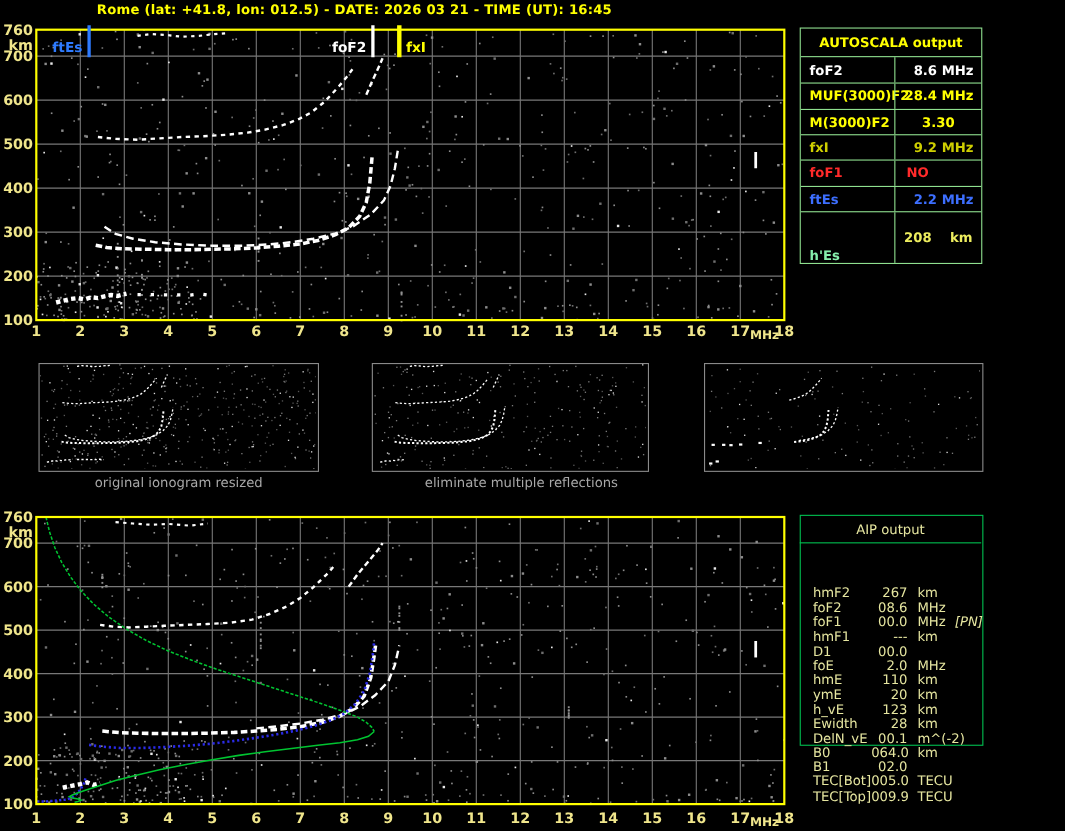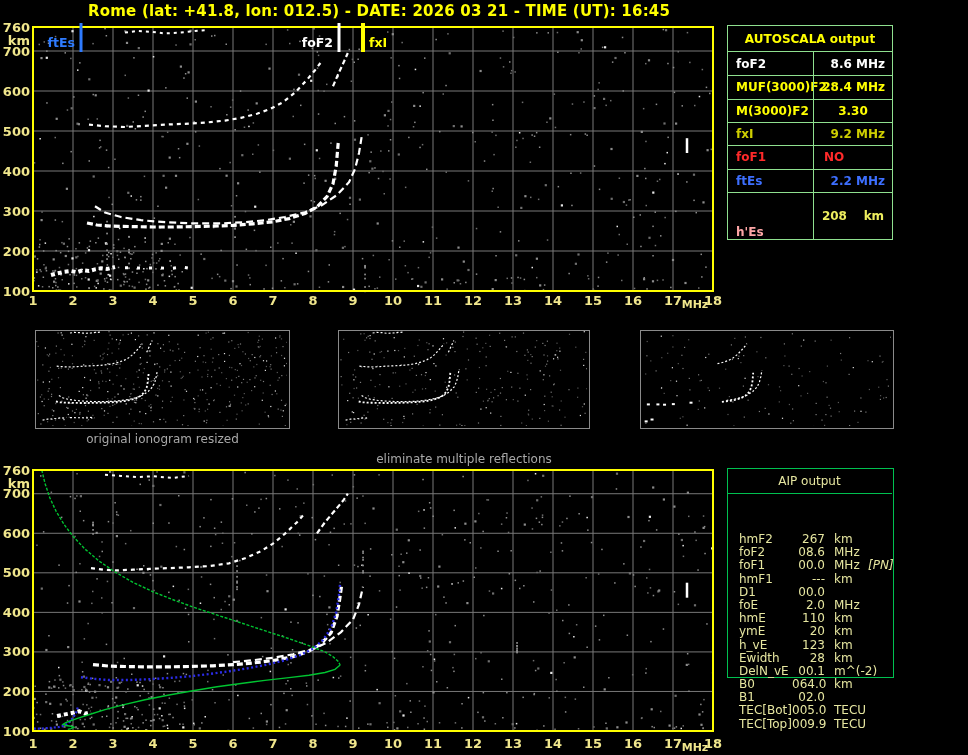--- a/index.html
+++ b/index.html
@@ -1,18 +1,18 @@
 <!DOCTYPE html>
 <html><head>
 <meta charset="utf-8">
 <style>
   html,body{margin:0;padding:0;background:#000;}
   body{width:968px;height:755px;font-family:"DejaVu Sans",sans-serif;}
   .screen{position:relative;width:968px;height:755px;background:#000;overflow:hidden;}
-  .title{position:absolute;left:88px;top:2px;color:#FFFF00;font-size:15px;font-weight:bold;letter-spacing:.2px;white-space:pre;}
+  .title{position:absolute;left:88px;top:2px;color:#FFFF00;font-size:12px;font-weight:bold;letter-spacing:.2px;white-space:pre;}
   svg.plot{position:absolute;left:0;}
   #top-plot{top:14px;}
   #bottom-plot{top:457px;}
   
   .atab{position:absolute;left:727px;top:25px;width:164px;height:213px;border:1px solid #8FE08F;
         display:grid;grid-template-rows:26px repeat(7,1fr);font-weight:bold;font-size:12px;background:#000;}
   .atab .hdr{display:flex;align-items:center;justify-content:center;color:#FFFF00;border-bottom:1px solid #8FE08F;}
   .arow{display:grid;grid-template-columns:85px 1fr;}
   .arow + .arow{border-top:1px solid #8FE08F;}
   .arow .lbl{padding-left:8px;display:flex;align-items:center;}
@@ -20,21 +20,21 @@
   .arow .val.right{justify-content:flex-end;}
   .arow .val.center{justify-content:center;}
   .arow .val.left{justify-content:flex-start;padding-left:10px;}
   
   .thumb{position:absolute;top:330px;height:97px;border:1px solid #8A8A8A;background:#000;}
   #thumb-0{left:35px;width:253px;}
   #thumb-1{left:338px;width:250px;}
   #thumb-2{left:640px;width:252px;}
   .cap{position:absolute;top:432px;color:#A8A8A8;font-size:12px;text-align:center;}
   #cap-0{left:35px;width:255px;}
-  #cap-1{left:338px;width:252px;margin-top:20px;}
+  #cap-1{left:348px;width:252px;}
   #cap-2{left:640px;width:254px;}
   
   .aipbox{position:absolute;left:727px;top:468px;width:165px;height:208px;border:1px solid #00C050;}
   .aiphdr{position:absolute;left:727px;top:468px;width:165px;height:25px;display:flex;align-items:center;justify-content:center;
           color:#E6E6A0;font-size:12px;border-bottom:1px solid #00C050;}
   .aiprows{position:absolute;left:739px;top:497px;font-size:12px;color:#E6E6A0;line-height:13.2px;}
   .aiprow{height:13.2px;white-space:nowrap;}
   .aiprow .l{display:inline-block;width:53px;}
   .aiprow .v{display:inline-block;width:33px;text-align:right;margin-top:36px;}
   .aiprow .u{display:inline-block;margin-left:9px;width:34px;}
@@ -842,21 +842,21 @@
       </div>
       <div class="arow">
         <div class="lbl" style="color: rgb(255, 42, 42);">foF1</div>
         <div class="val left" style="color: rgb(255, 42, 42);">NO</div>
       </div>
       <div class="arow">
         <div class="lbl" style="color: rgb(61, 111, 255);">ftEs</div>
         <div class="val right" style="color: rgb(61, 111, 255);">2.2 MHz</div>
       </div>
       <div class="arow">
-        <div class="lbl" style="color: #fca5a5; margin-top: 32px;">h'Es</div>
+        <div class="lbl" style="color: #86efac; margin-top: 32px;">h'Es</div>
         <div class="val center" style="color: rgb(237, 237, 94);">208    km</div>
       </div>
     </div>
 
   <div class="thumb" id="thumb-0">
     <svg id="tsvg-0" width="251" height="95">
         <rect x="168.7" y="79.4" width="1.2" height="1.2" fill="#565656"></rect>
         <rect x="12.3" y="39.6" width="1.2" height="1.2" fill="#7A7A7A"></rect>
         <rect x="18.9" y="88.5" width="1.2" height="1.2" fill="#565656"></rect>
         <rect x="166.6" y="30.4" width="1.2" height="1.2" fill="#565656"></rect>

